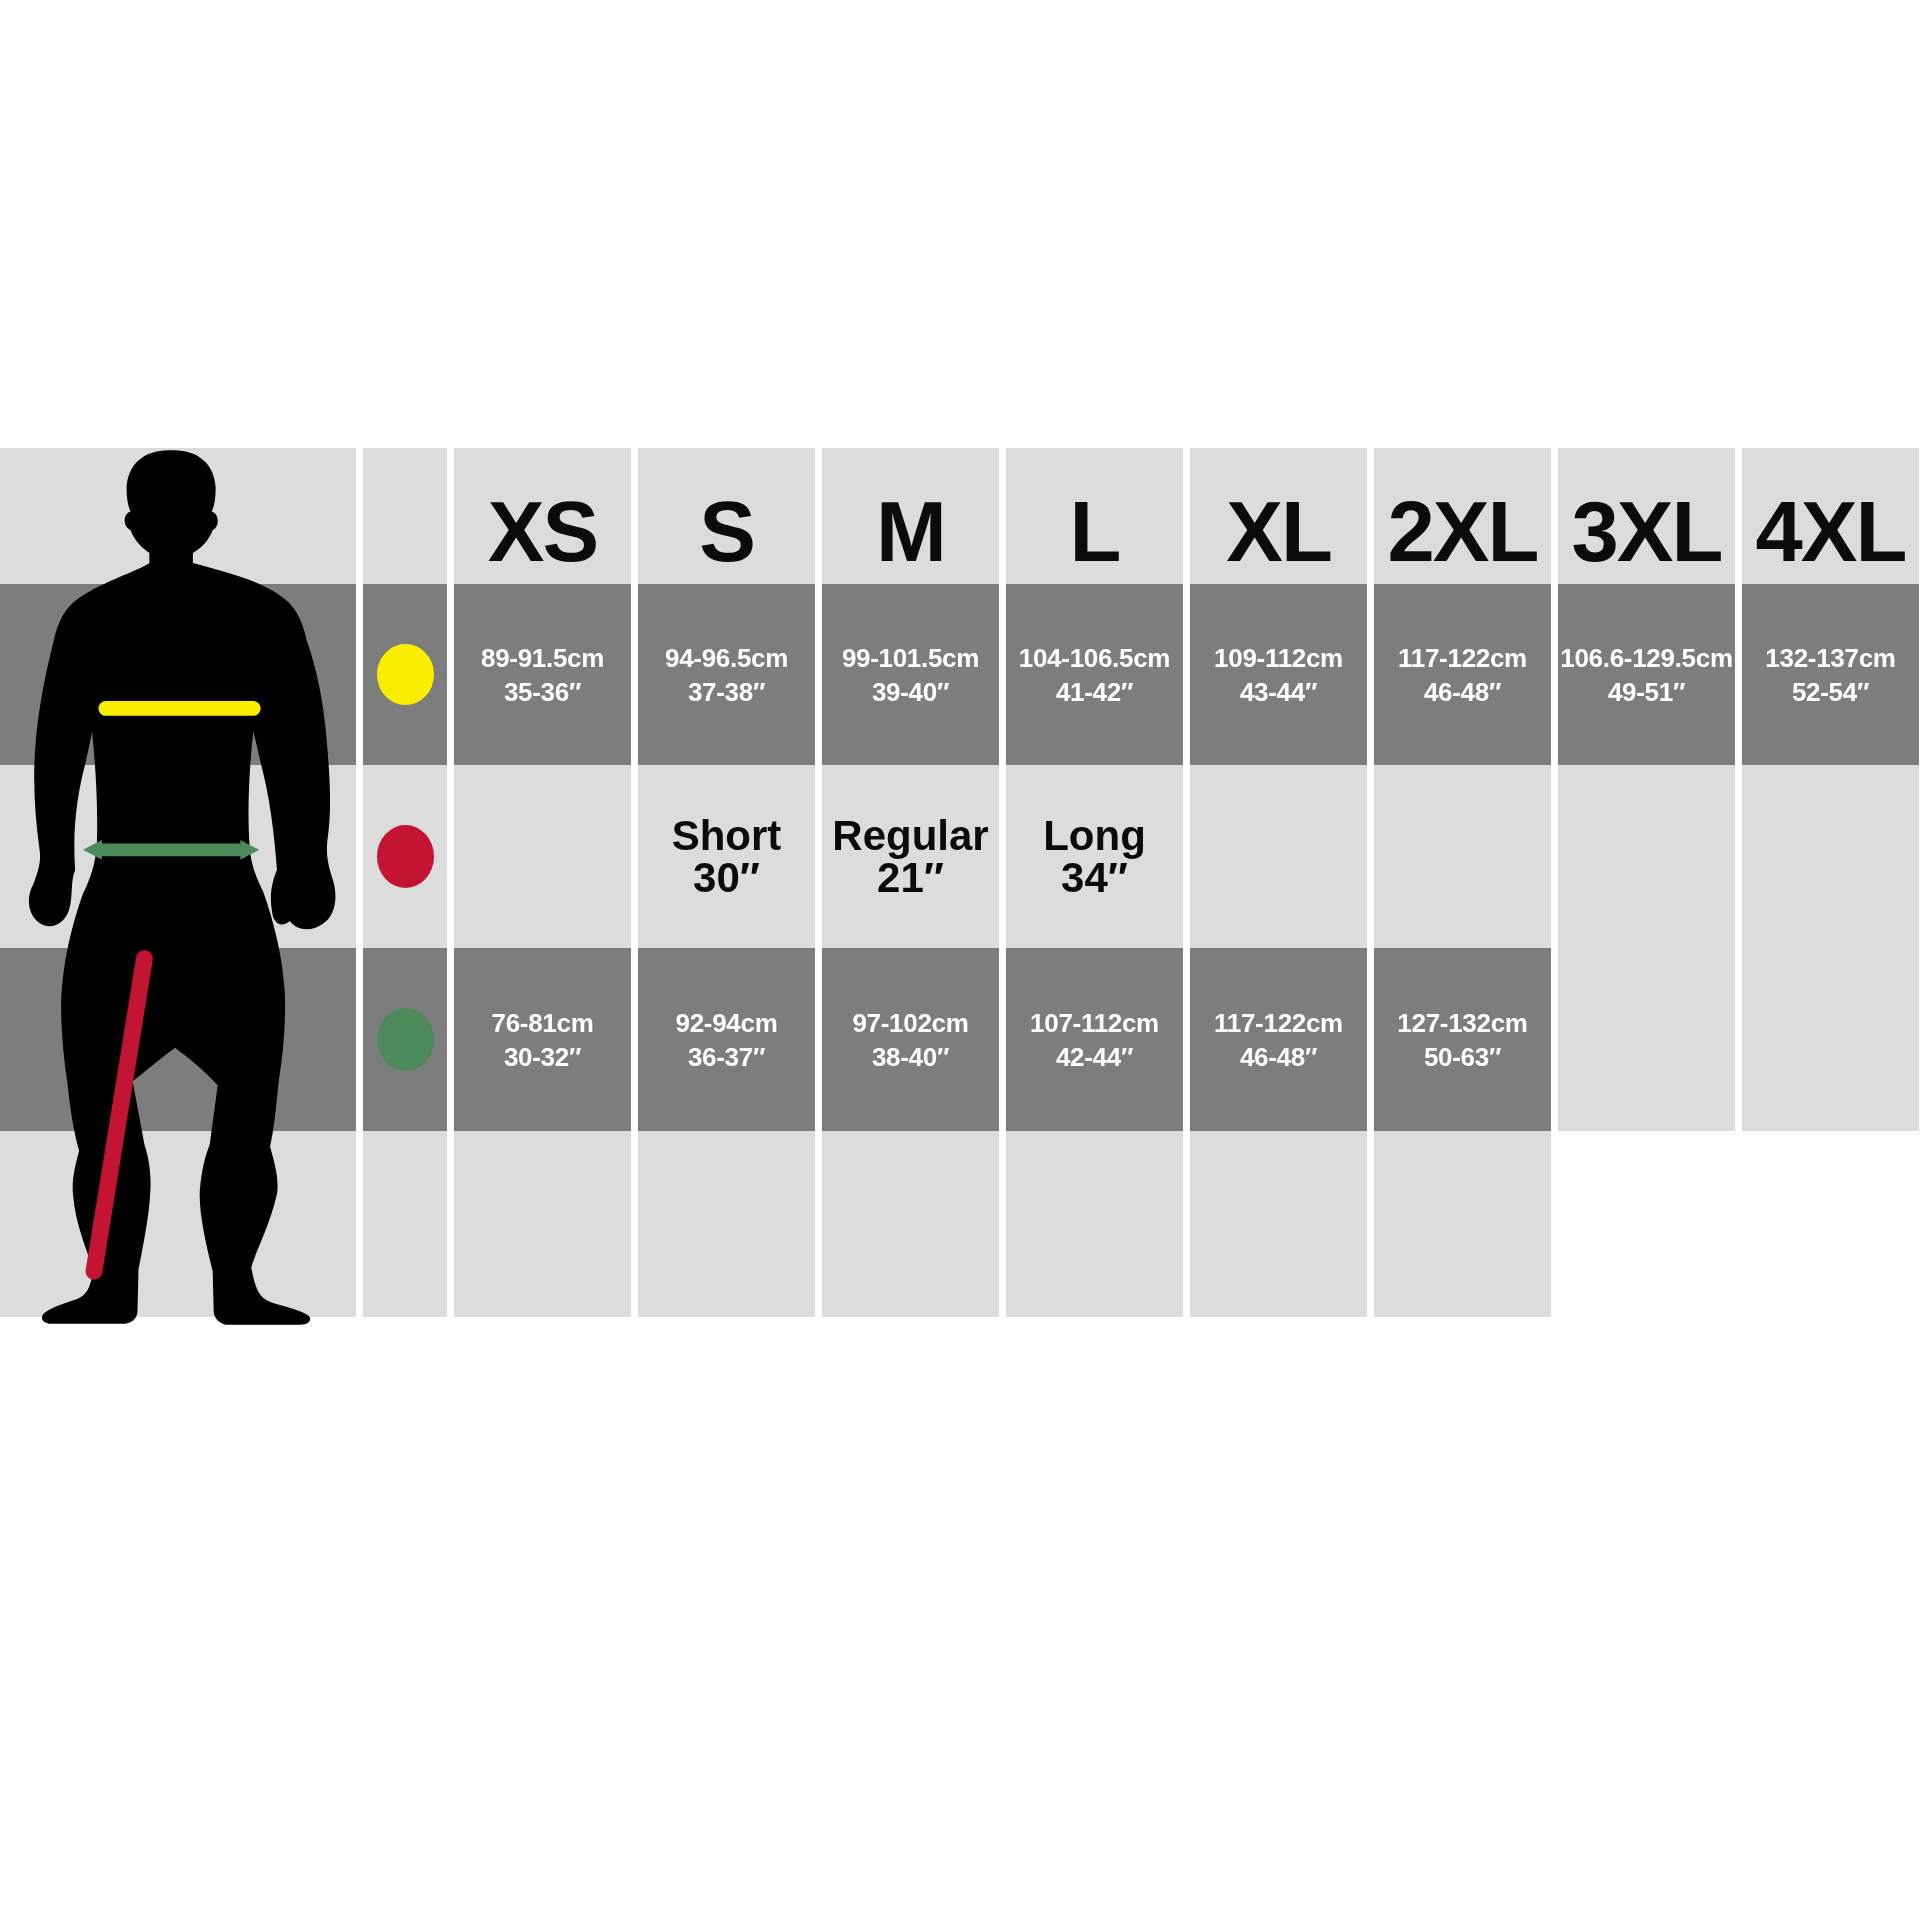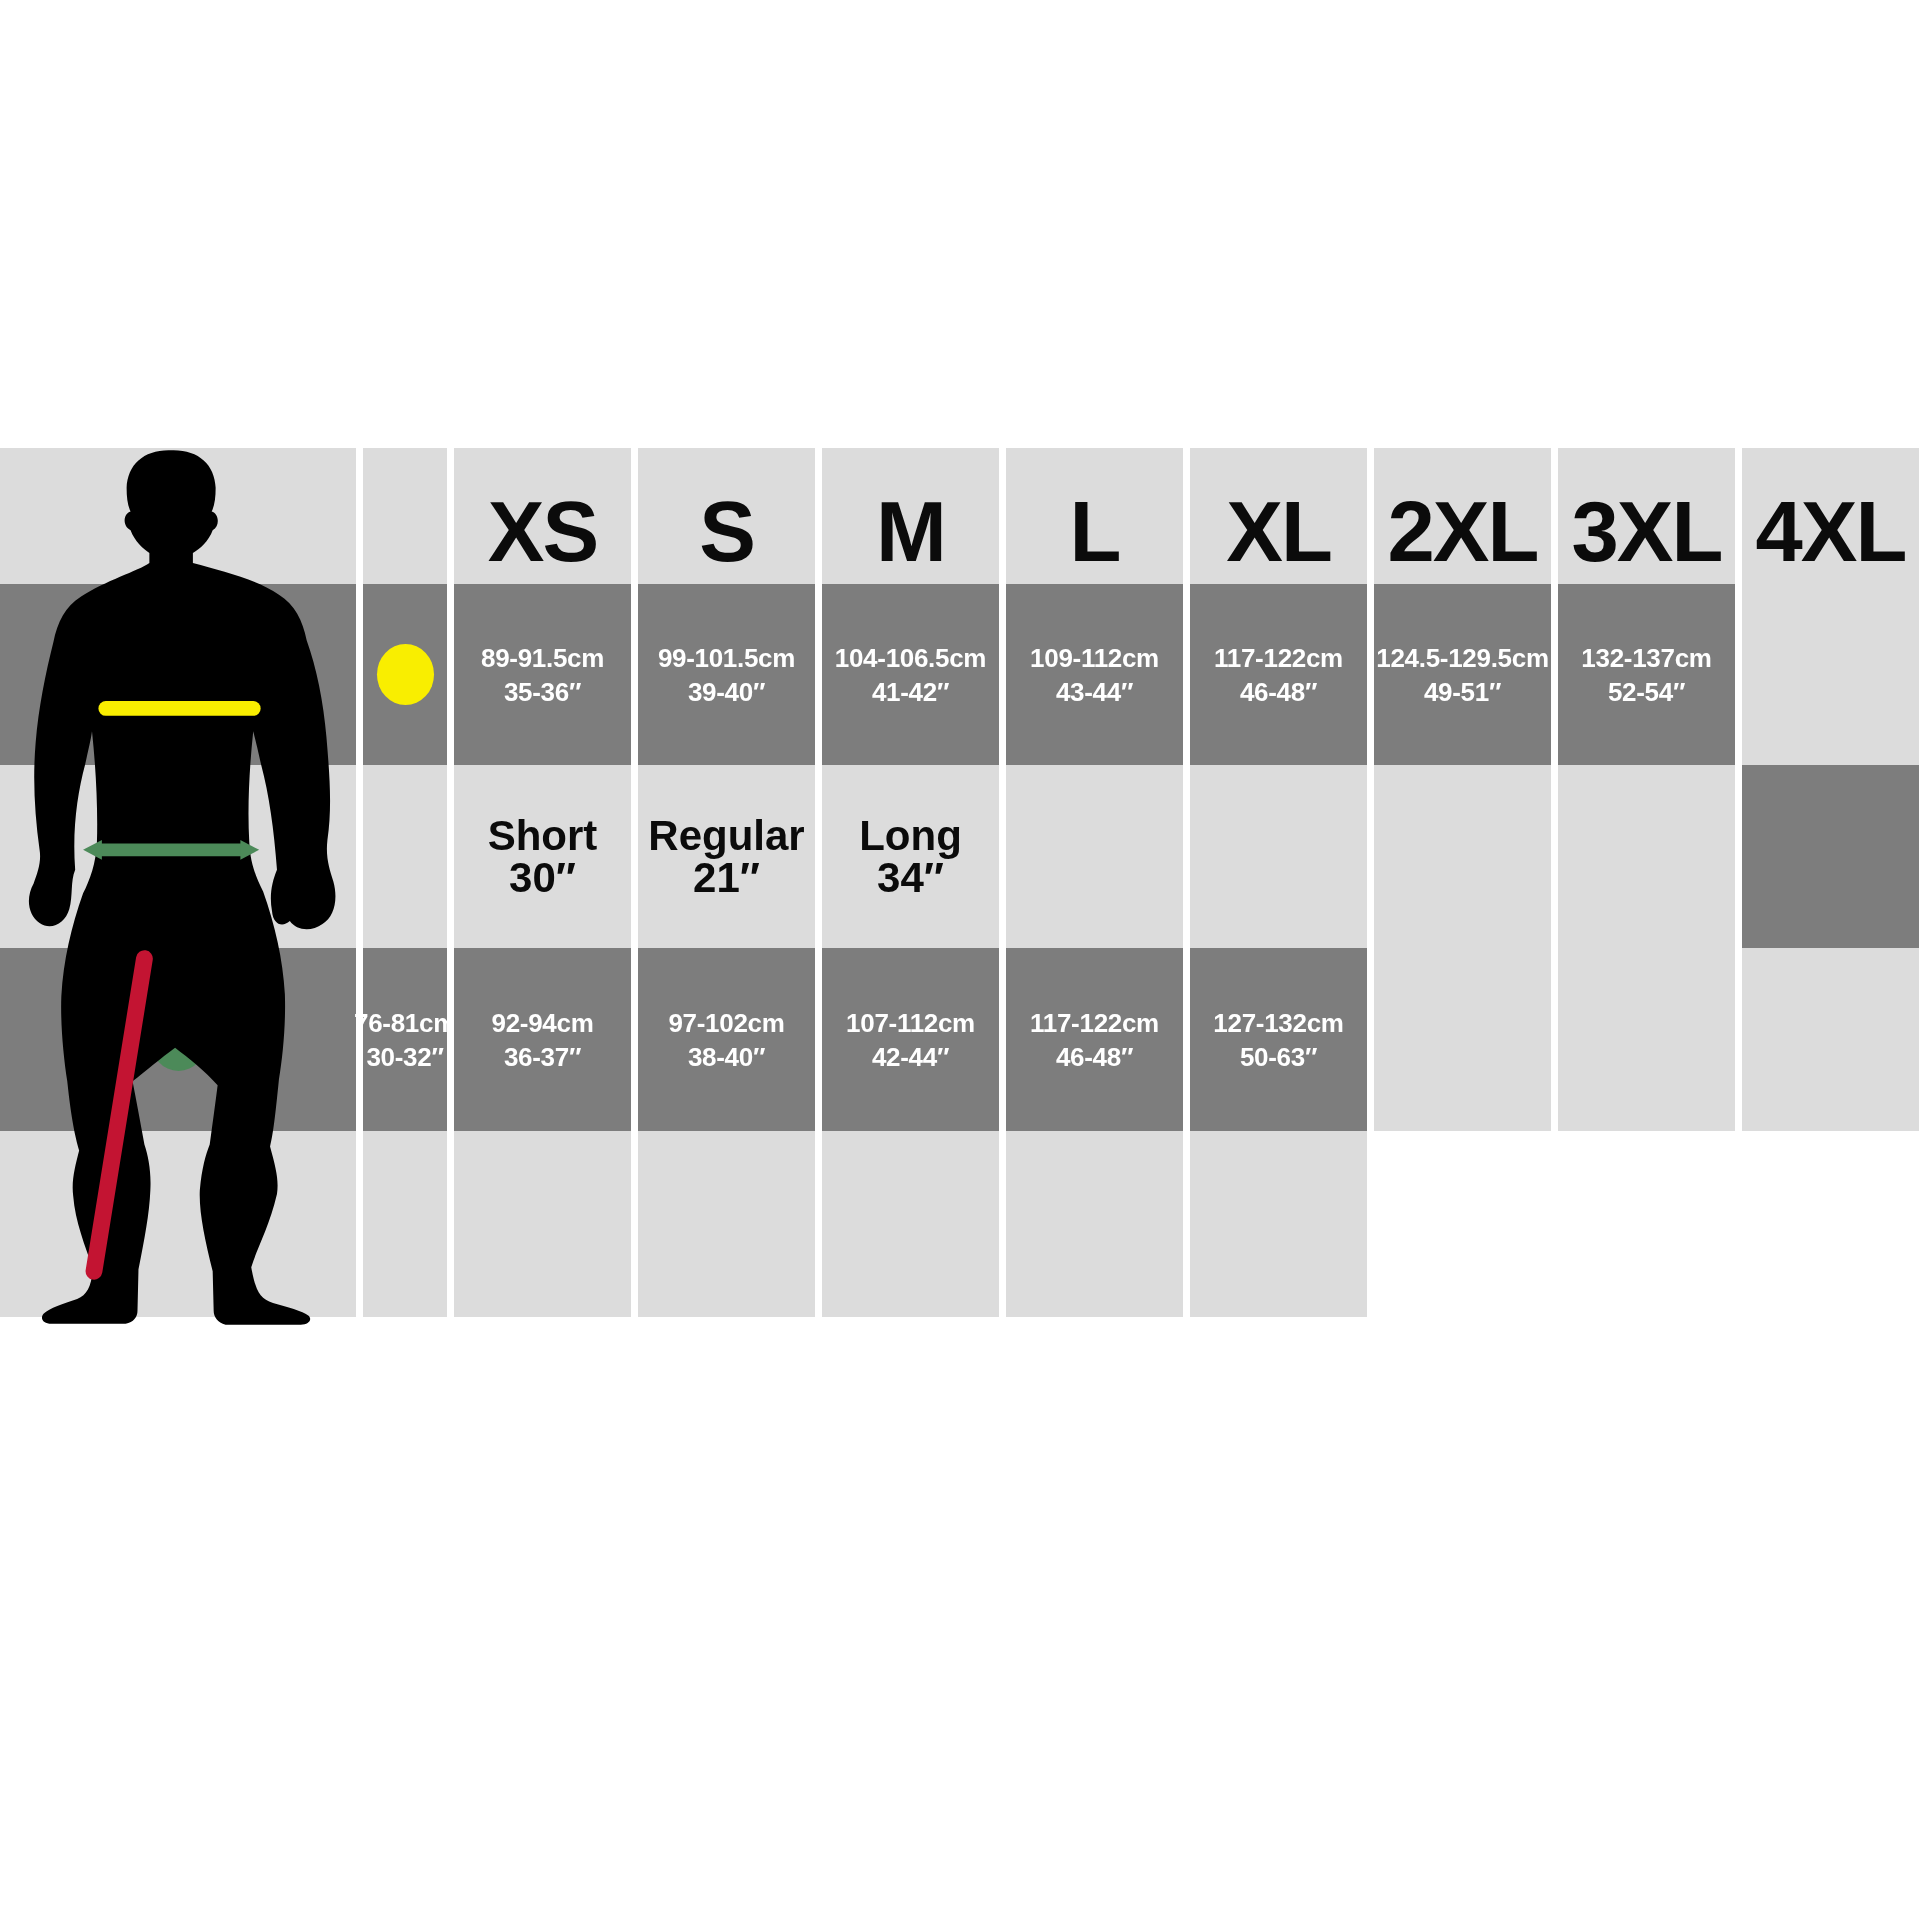--- a/index.html
+++ b/index.html
@@ -43,37 +43,41 @@
     <div class="cell dark">
       <svg class="dot-svg" width="61" height="65" viewBox="0 0 62 66">
         <ellipse cx="31" cy="33" rx="29" ry="31" fill="#f9ee00"></ellipse>
       </svg>
     </div>
     <div class="cell dark mcell">
       <span>89-91.5cm</span>
       <span>35-36″</span>
     </div>
     <div class="cell dark mcell">
+      <span>94-96.5cm</span>
+      <span>37-38″</span>
+    </div>
+    <div class="cell dark mcell">
       <span>99-101.5cm</span>
       <span>39-40″</span>
     </div>
     <div class="cell dark mcell">
       <span>104-106.5cm</span>
       <span>41-42″</span>
     </div>
     <div class="cell dark mcell">
       <span>109-112cm</span>
       <span>43-44″</span>
     </div>
     <div class="cell dark mcell">
       <span>117-122cm</span>
       <span>46-48″</span>
     </div>
     <div class="cell dark mcell">
-      <span>124.5-129.5cm</span>
+      <span>106.6-129.5cm</span>
       <span>49-51″</span>
     </div>
     <div class="cell dark mcell">
       <span>132-137cm</span>
       <span>52-54″</span>
     </div>
 
     <div class="cell light"></div>
     <div class="cell light">
       <svg class="dot-svg" width="61" height="67" viewBox="0 0 62 68">

